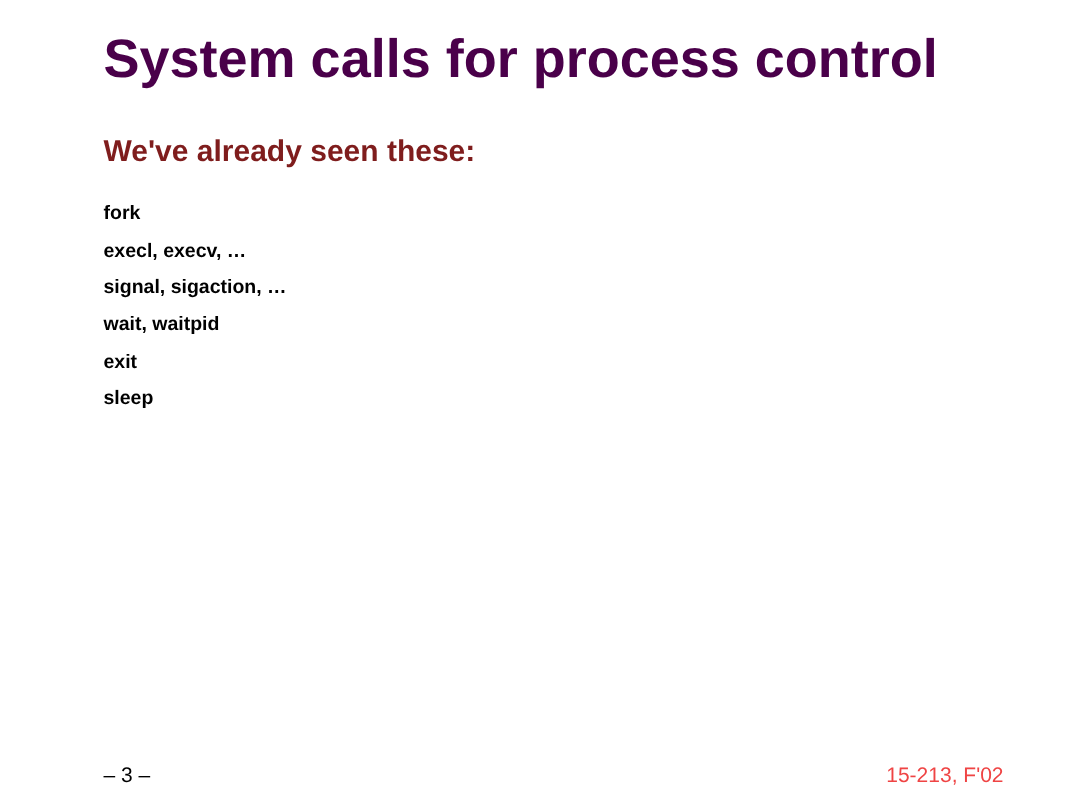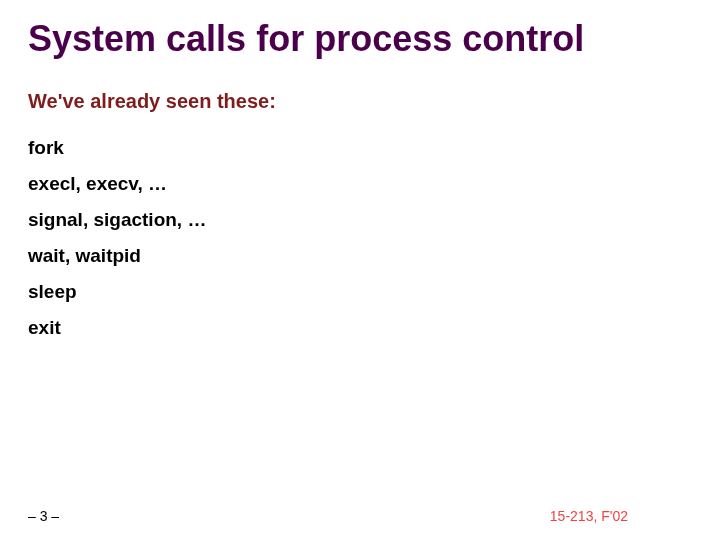--- a/index.html
+++ b/index.html
@@ -10,20 +10,21 @@
     background: #fff;
     font-family: Arial, Helvetica, sans-serif;
     color: #000;
     overflow: hidden;
   }
   .slide {
     position: relative;
     width: 656px;
     height: 540px;
     box-sizing: border-box;
+    margin-left: 41px;
   }
   .title {
     position: absolute;
     top: 18px;
     left: 28px;
     right: 20px;
     font-size: 36px;
     font-weight: bold;
     color: #4a004a; 
     line-height: 1.15;
@@ -33,21 +34,21 @@
     top: 90px;
     left: 28px;
     font-size: 20px;
     font-weight: bold;
     color: #7f1d1d; 
   }
   .body-list {
     position: absolute;
     top: 130px;
     left: 28px;
-    font-size: 19px;
+    font-size: 13px;
     font-weight: bold;
     color: #000;
     line-height: 1.9;
   }
   .body-list div {
     margin: 0;
     padding: 0;
   }
   .footer-left {
     position: absolute;
@@ -71,21 +72,21 @@
 
   <div class="title">System calls for process control</div>
 
   <div class="subhead">We've already seen these:</div>
 
   <div class="body-list">
     <div>fork</div>
     <div>execl, execv, …</div>
     <div>signal, sigaction, …</div>
     <div>wait, waitpid</div>
+    <div>exit</div>
     <div>sleep</div>
-    <div>exit</div>
   </div>
 
   <div class="footer-left">– 3 –</div>
 
   <div class="footer-right">15-213, F'02</div>
 
 </div>
 
 </body></html>

